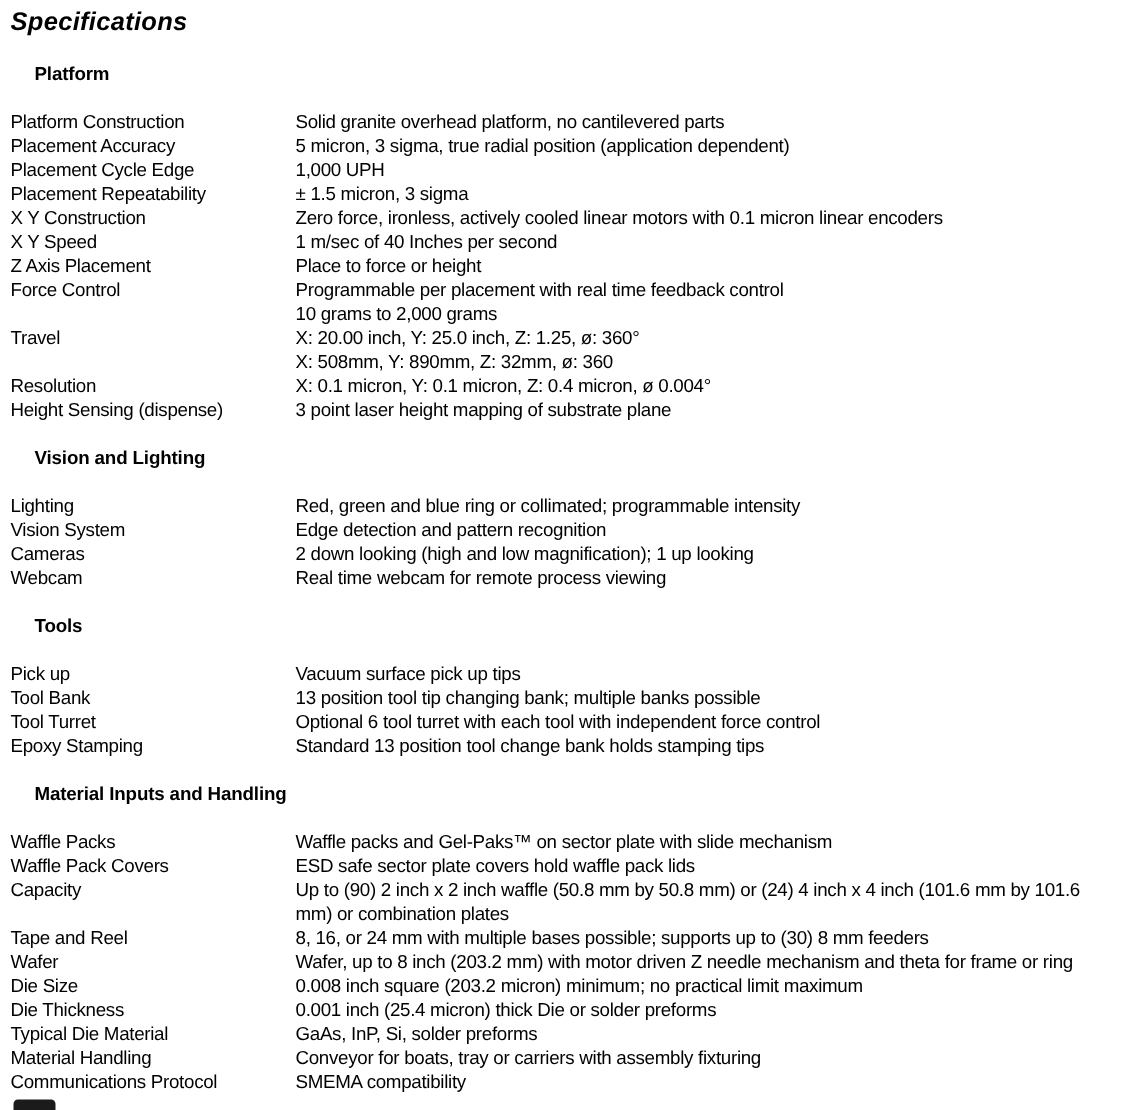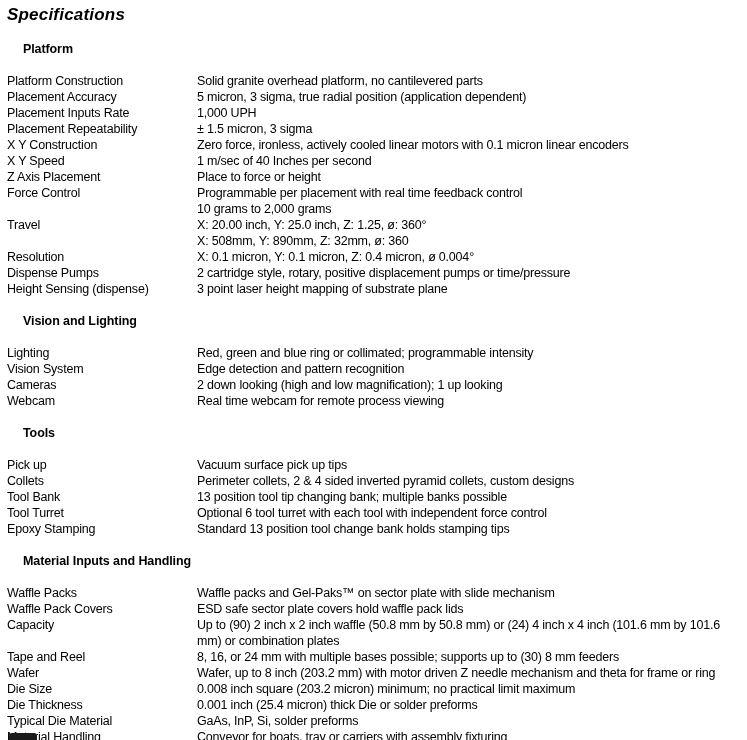--- a/index.html
+++ b/index.html
@@ -80,21 +80,21 @@
             <div class="spec-line">Solid granite overhead platform, no cantilevered parts</div>
           </div>
         </div>
         <div class="spec-row">
           <div class="spec-label">Placement Accuracy</div>
           <div class="spec-value">
             <div class="spec-line">5 micron, 3 sigma, true radial position (application dependent)</div>
           </div>
         </div>
         <div class="spec-row">
-          <div class="spec-label">Placement Inputs Rate</div>
+          <div class="spec-label">Placement Cycle Edge</div>
           <div class="spec-value">
             <div class="spec-line">1,000 UPH</div>
           </div>
         </div>
         <div class="spec-row">
           <div class="spec-label">Placement Repeatability</div>
           <div class="spec-value">
             <div class="spec-line">± 1.5 micron, 3 sigma</div>
           </div>
         </div>
@@ -130,26 +130,20 @@
             <div class="spec-line">X: 508mm, Y: 890mm, Z: 32mm, ø: 360</div>
           </div>
         </div>
         <div class="spec-row">
           <div class="spec-label">Resolution</div>
           <div class="spec-value">
             <div class="spec-line">X: 0.1 micron, Y: 0.1 micron, Z: 0.4 micron, ø 0.004°</div>
           </div>
         </div>
         <div class="spec-row">
-          <div class="spec-label">Dispense Pumps</div>
-          <div class="spec-value">
-            <div class="spec-line">2 cartridge style, rotary, positive displacement pumps or time/pressure</div>
-          </div>
-        </div>
-        <div class="spec-row">
           <div class="spec-label">Height Sensing (dispense)</div>
           <div class="spec-value">
             <div class="spec-line">3 point laser height mapping of substrate plane</div>
           </div>
         </div>
       </section>
       <section class="spec-section">
         <h2 class="section-heading">Vision and Lighting</h2>
         <div class="spec-row">
           <div class="spec-label">Lighting</div>
@@ -175,26 +169,20 @@
             <div class="spec-line">Real time webcam for remote process viewing</div>
           </div>
         </div>
       </section>
       <section class="spec-section">
         <h2 class="section-heading">Tools</h2>
         <div class="spec-row">
           <div class="spec-label">Pick up</div>
           <div class="spec-value">
             <div class="spec-line">Vacuum surface pick up tips</div>
-          </div>
-        </div>
-        <div class="spec-row">
-          <div class="spec-label">Collets</div>
-          <div class="spec-value">
-            <div class="spec-line">Perimeter collets, 2 &amp; 4 sided inverted pyramid collets, custom designs</div>
           </div>
         </div>
         <div class="spec-row">
           <div class="spec-label">Tool Bank</div>
           <div class="spec-value">
             <div class="spec-line">13 position tool tip changing bank; multiple banks possible</div>
           </div>
         </div>
         <div class="spec-row">
           <div class="spec-label">Tool Turret</div>

